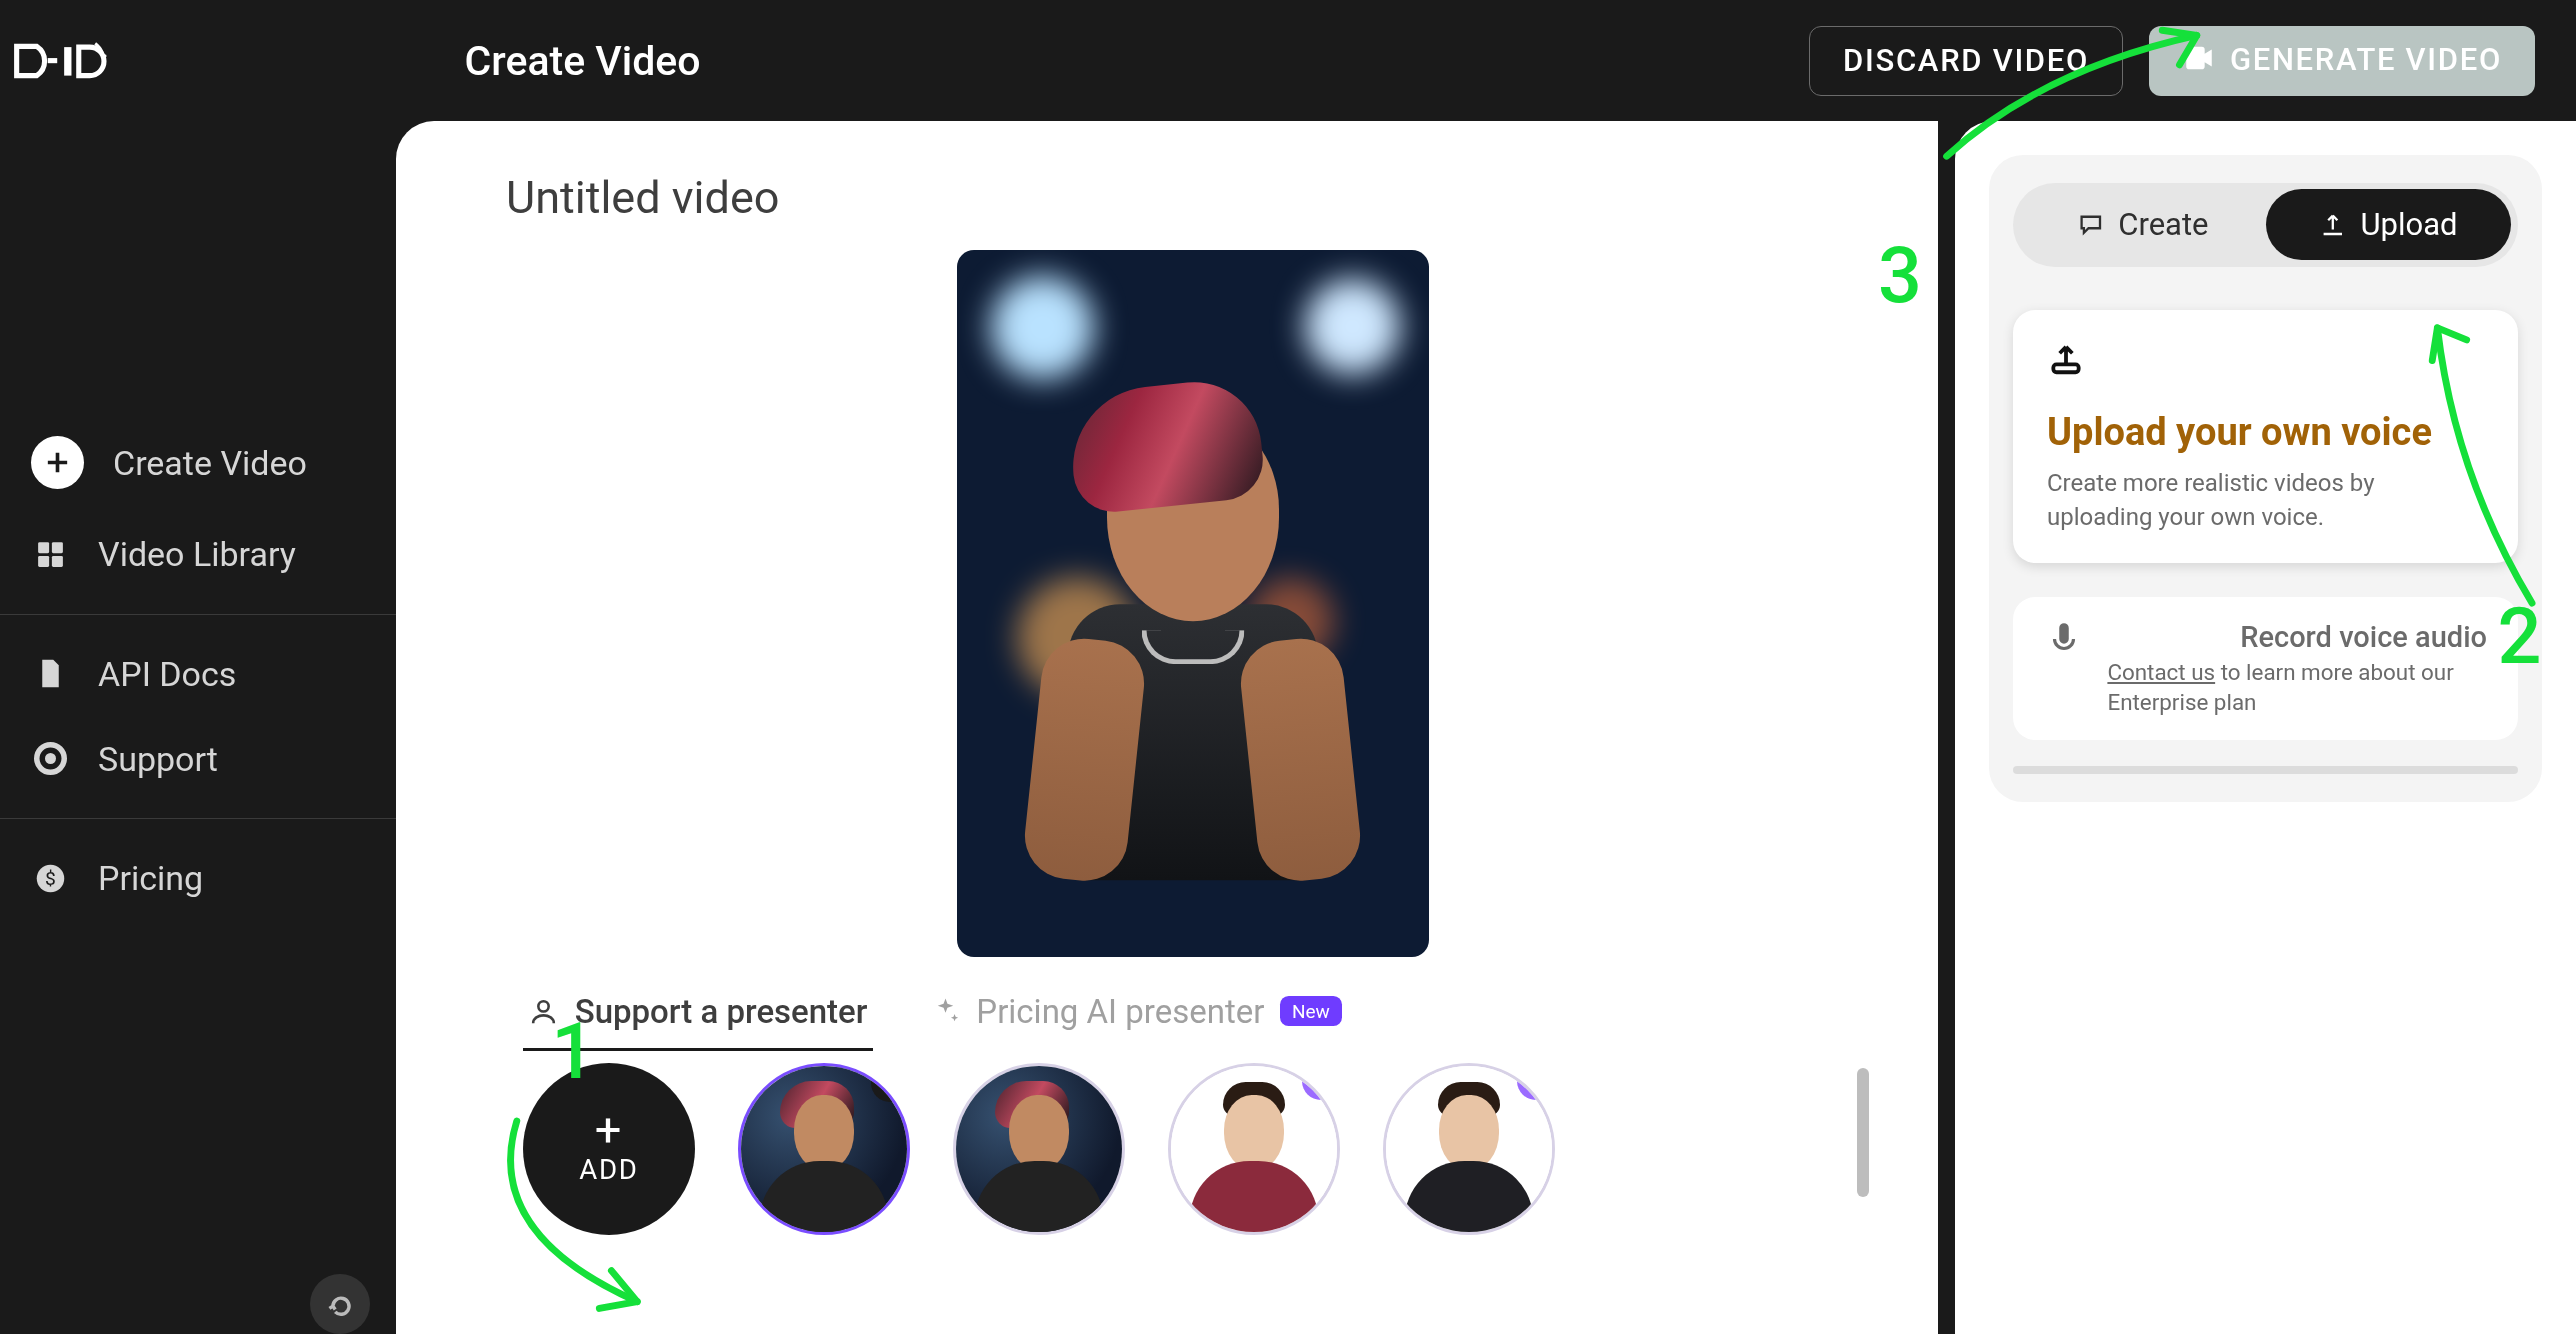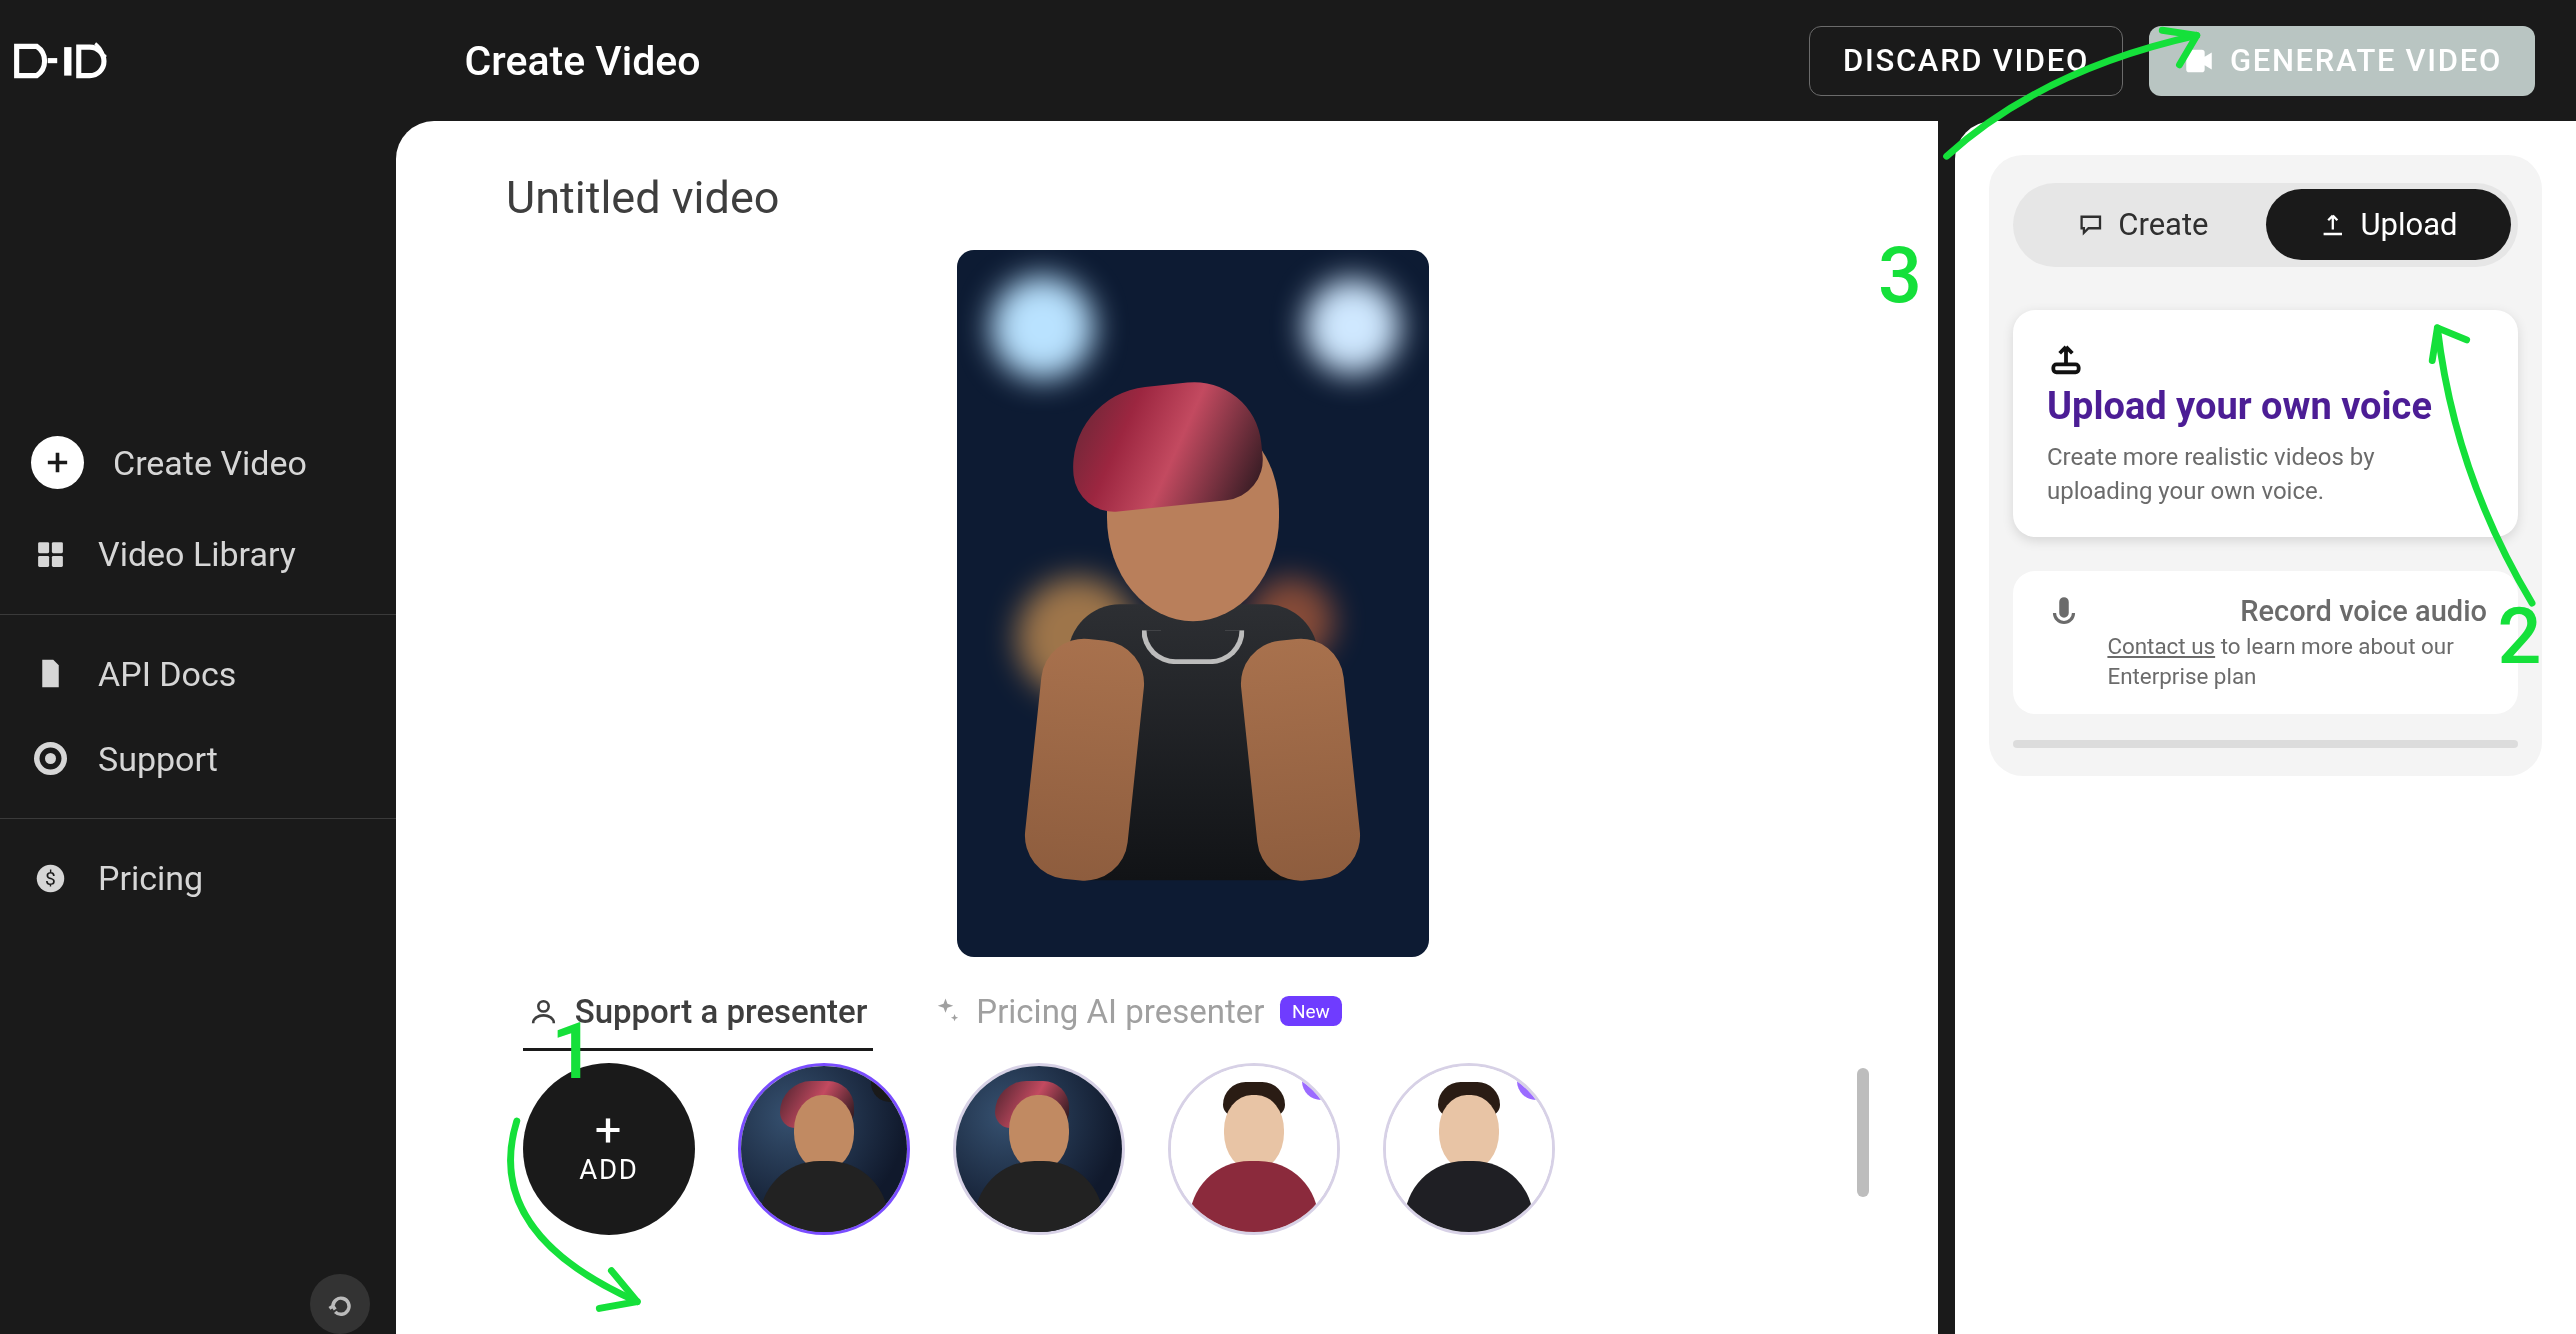--- a/index.html
+++ b/index.html
@@ -4,21 +4,21 @@
 <style>
 * { margin:0; padding:0; box-sizing:border-box; font-family: -apple-system, BlinkMacSystemFont, "Segoe UI", Roboto, sans-serif; }
 body { width:2576px; height:1334px; background:#1a1a1a; overflow:hidden; display:flex; flex-direction:column; }
 
 
 .topbar { height:121px; display:flex; align-items:center; padding:0 41px 0 8.6px; color:#fff; }
 .logo { width:103px; height:86px; display:flex; align-items:center; justify-content:center; margin-right:353px;}
 .logo svg { width:95px; height:60px;}
 .page-title { font-size:41px; font-weight:500; flex:0 0 auto; }
 .topbar-actions { margin-left:auto; display:flex; gap:26px; }
-.btn { border-radius:12px; font-size:31px; font-weight:500; letter-spacing:1.7px; padding:15.5px 33px; cursor:pointer; display:flex; align-items:center; gap:13.8px; border:none; }
+.btn { border-radius:12px; font-size:31px; font-weight:500; letter-spacing:1.7px; padding:15.5px 33px; cursor:pointer; display:flex; align-items:flex-start; gap:13.8px; border:none; }
 .btn-discard { background:transparent; border:1.7px solid #6b6b6b; color:#fff; }
 .btn-generate { background:#b9c5c2; color:#fff; }
 .btn-generate svg { width:34px; height:34px; fill:#fff;}
 
 
 .body-row { flex:1; display:flex; min-height:0;}
 .sidebar { width:396px; display:flex; flex-direction:column; padding-top:293px; }
 .side-item { display:flex; align-items:center; gap:29px; padding:22.4px 31px; color:#d6d6d6; font-size:34px; cursor:pointer;}
 .side-item.primary { background:transparent;}
 .side-icon-circle { width:53px; height:53px; border-radius:50%; background:#fff; display:flex; align-items:center; justify-content:center;}
@@ -82,21 +82,21 @@
 
 
 .rightcol { width:621px; background:#fff; border-top-left-radius:38px; padding:34px 34px 34px 34px; margin-left:17px;}
 .right-inner{ background:#f4f4f4; border-radius:34px; padding:27.6px 24px;}
 .seg { background:#e6e6e6; border-radius:45px; padding:6.9px; display:flex; }
 .seg-btn{ flex:1; display:flex; align-items:center; justify-content:center; gap:13.8px; border-radius:38px; padding:17px 0; font-size:31px; cursor:pointer; color:#2f2f2f;}
 .seg-btn.active{ background:#1a1a1a; color:#fff;}
 .seg-btn svg{width:27.6px;height:27.6px;}
 
 .card{ background:#fff; border-radius:22.4px; padding:29px 34px; box-shadow:0 3.4px 12px rgba(0,0,0,0.12); margin-top:43px;}
-.card h2{ font-size:38px; font-weight:700; line-height:1.15; margin-top:5px; color:#4c1d95;}
+.card h2{ font-size:38px; font-weight:700; line-height:1.15; margin-top:31px; color:#a16207;}
 .card p{ font-size:24px; color:#6b6b6b; margin-top:12px; line-height:1.4;}
 .upload-icon svg{width:38px;height:38px;}
 
 .record-row{ display:flex; gap:24px; align-items:flex-start; background:#fff; border-radius:22.4px; padding:22.4px 31px; margin-top:34px;}
 .record-row .mic{ width:52px; display:flex; align-items:center; justify-content:center;}
 .record-row .mic svg{width:38px;height:38px; fill:#6b6b6b;}
 .record-row h3{ font-size:29px; color:#6b6b6b; font-weight:500;text-align:right;}
 .record-row p{ font-size:22.4px; color:#6b6b6b; line-height:1.35; margin-top:3.4px;}
 .record-row .contact{ text-decoration:underline; cursor:pointer;}
 .hscroll-ind{ height:8.6px; background:#dcdcdc; border-radius:5.2px; margin-top:26px;}

